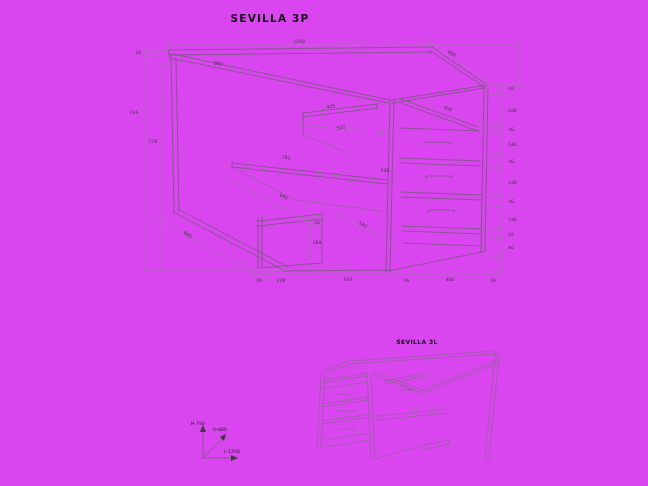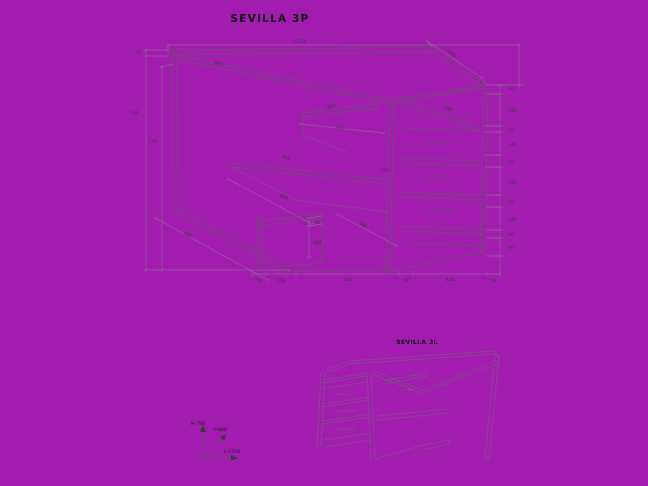--- a/index.html
+++ b/index.html
@@ -1,16 +1,16 @@
 <!DOCTYPE html>
 <html><head>
 <meta charset="utf-8">
 <style>
   html,body{margin:0;padding:0;background:#ffffff;}
-  .stage{position:relative;width:648px;height:486px;background:#a21caf;overflow:hidden;
+  .stage{position:relative;width:648px;height:486px;background:#d946ef;overflow:hidden;
          font-family:"DejaVu Sans", sans-serif;}
   svg{display:block}
   .ln{stroke:#5f5f5f;stroke-width:.65;fill:none;stroke-linecap:round;}
   .ln2{stroke:#6e6e6e;stroke-width:.5;fill:none;}
   .dim{stroke:#909090;stroke-width:.45;fill:none;}
   .tick{stroke:#7a7a7a;stroke-width:.5;fill:none;}
   .arrow{fill:#3a3a3a;stroke:none;}
   text{fill:#3c3c3c;font-family:"DejaVu Sans", sans-serif;}
   .dim-label{font-size:4.6px;}
   .main-title{font-size:10.5px;font-weight:bold;letter-spacing:1.2px;fill:#101010;}

